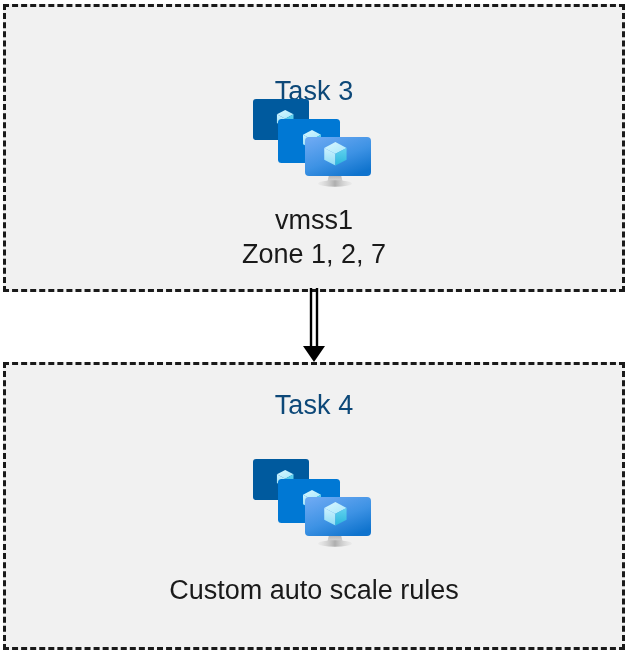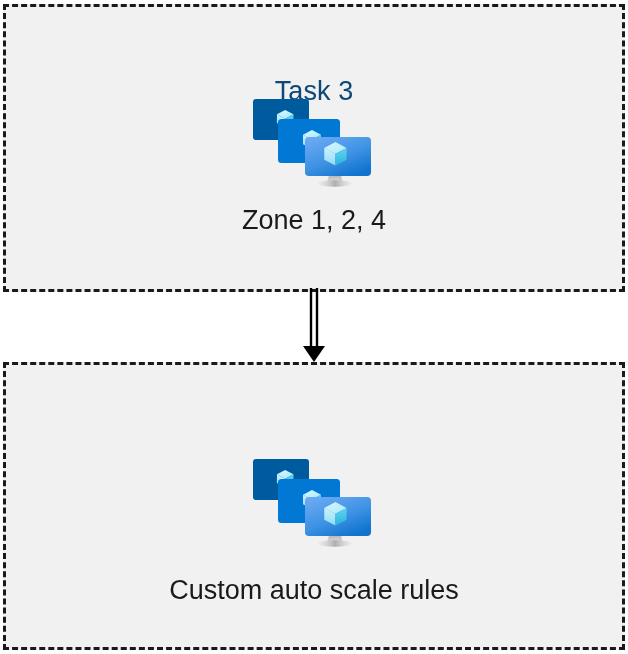--- a/index.html
+++ b/index.html
@@ -170,39 +170,41 @@
             <g transform="translate(71,45) scale(0.62)">
               <path d="M20 0 L38 9.5 L20 19 L2 9.5 Z" fill="url(#cubeTopA)"></path>
               <path d="M2 9.5 L20 19 L20 38 L2 28.5 Z" fill="url(#cubeLeftA)"></path>
               <path d="M38 9.5 L20 19 L20 38 L38 28.5 Z" fill="url(#cubeRightA)"></path>
             </g>
           </g>
         </svg>
       </div>
 
       <div class="caption">
-        <div>Zone 1, 2, 4</div>
+        <div>vmss1</div>
+        <div>Zone 1, 2, 7</div>
       </div>
 
     </div>
   </div>
 
   <div class="connector">
     <svg viewBox="0 0 40 76" xmlns="http://www.w3.org/2000/svg">
 
       <line x1="16" y1="0" x2="16" y2="60" stroke="#000000" stroke-width="2.4"></line>
       <line x1="22" y1="0" x2="22" y2="60" stroke="#000000" stroke-width="2.4"></line>
 
       <path d="M8 58 L30 58 L19 74 Z" fill="#000000"></path>
     </svg>
   </div>
 
   <div class="task-box box-bottom">
     <div class="box-inner">
 
+      <div class="task-title">Task 4</div>
 
       <div class="vmss-icon">
         <svg viewBox="0 0 120 98" xmlns="http://www.w3.org/2000/svg">
           <defs>
             <linearGradient id="frontScreenB" x1="0.12" y1="0.05" x2="0.72" y2="1">
               <stop offset="0" stop-color="#6aa8f2"></stop>
               <stop offset="0.55" stop-color="#3d92e4"></stop>
               <stop offset="1" stop-color="#0f73cd"></stop>
             </linearGradient>
             <linearGradient id="standB" x1="0" y1="0" x2="0" y2="1">

